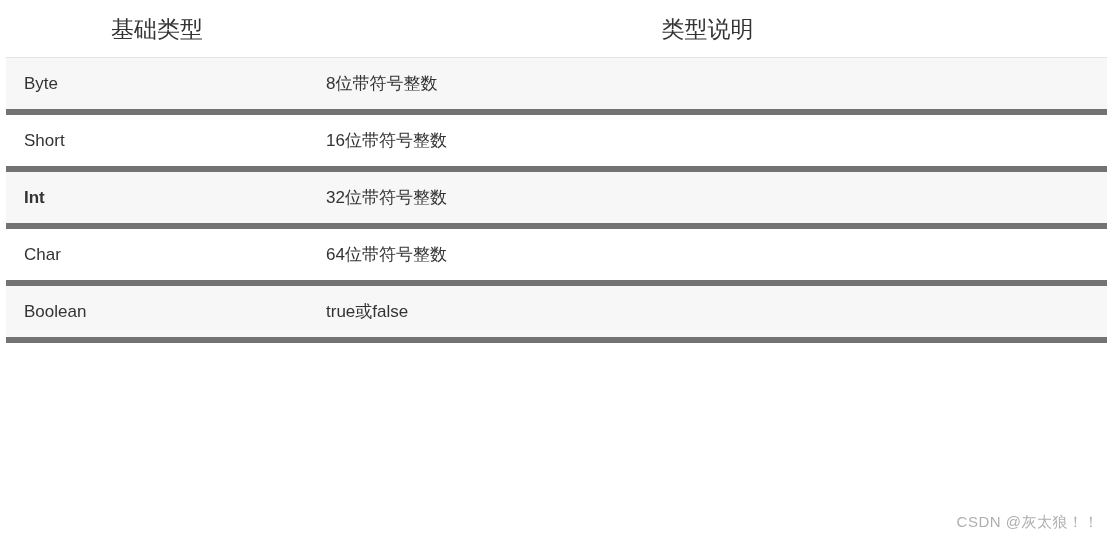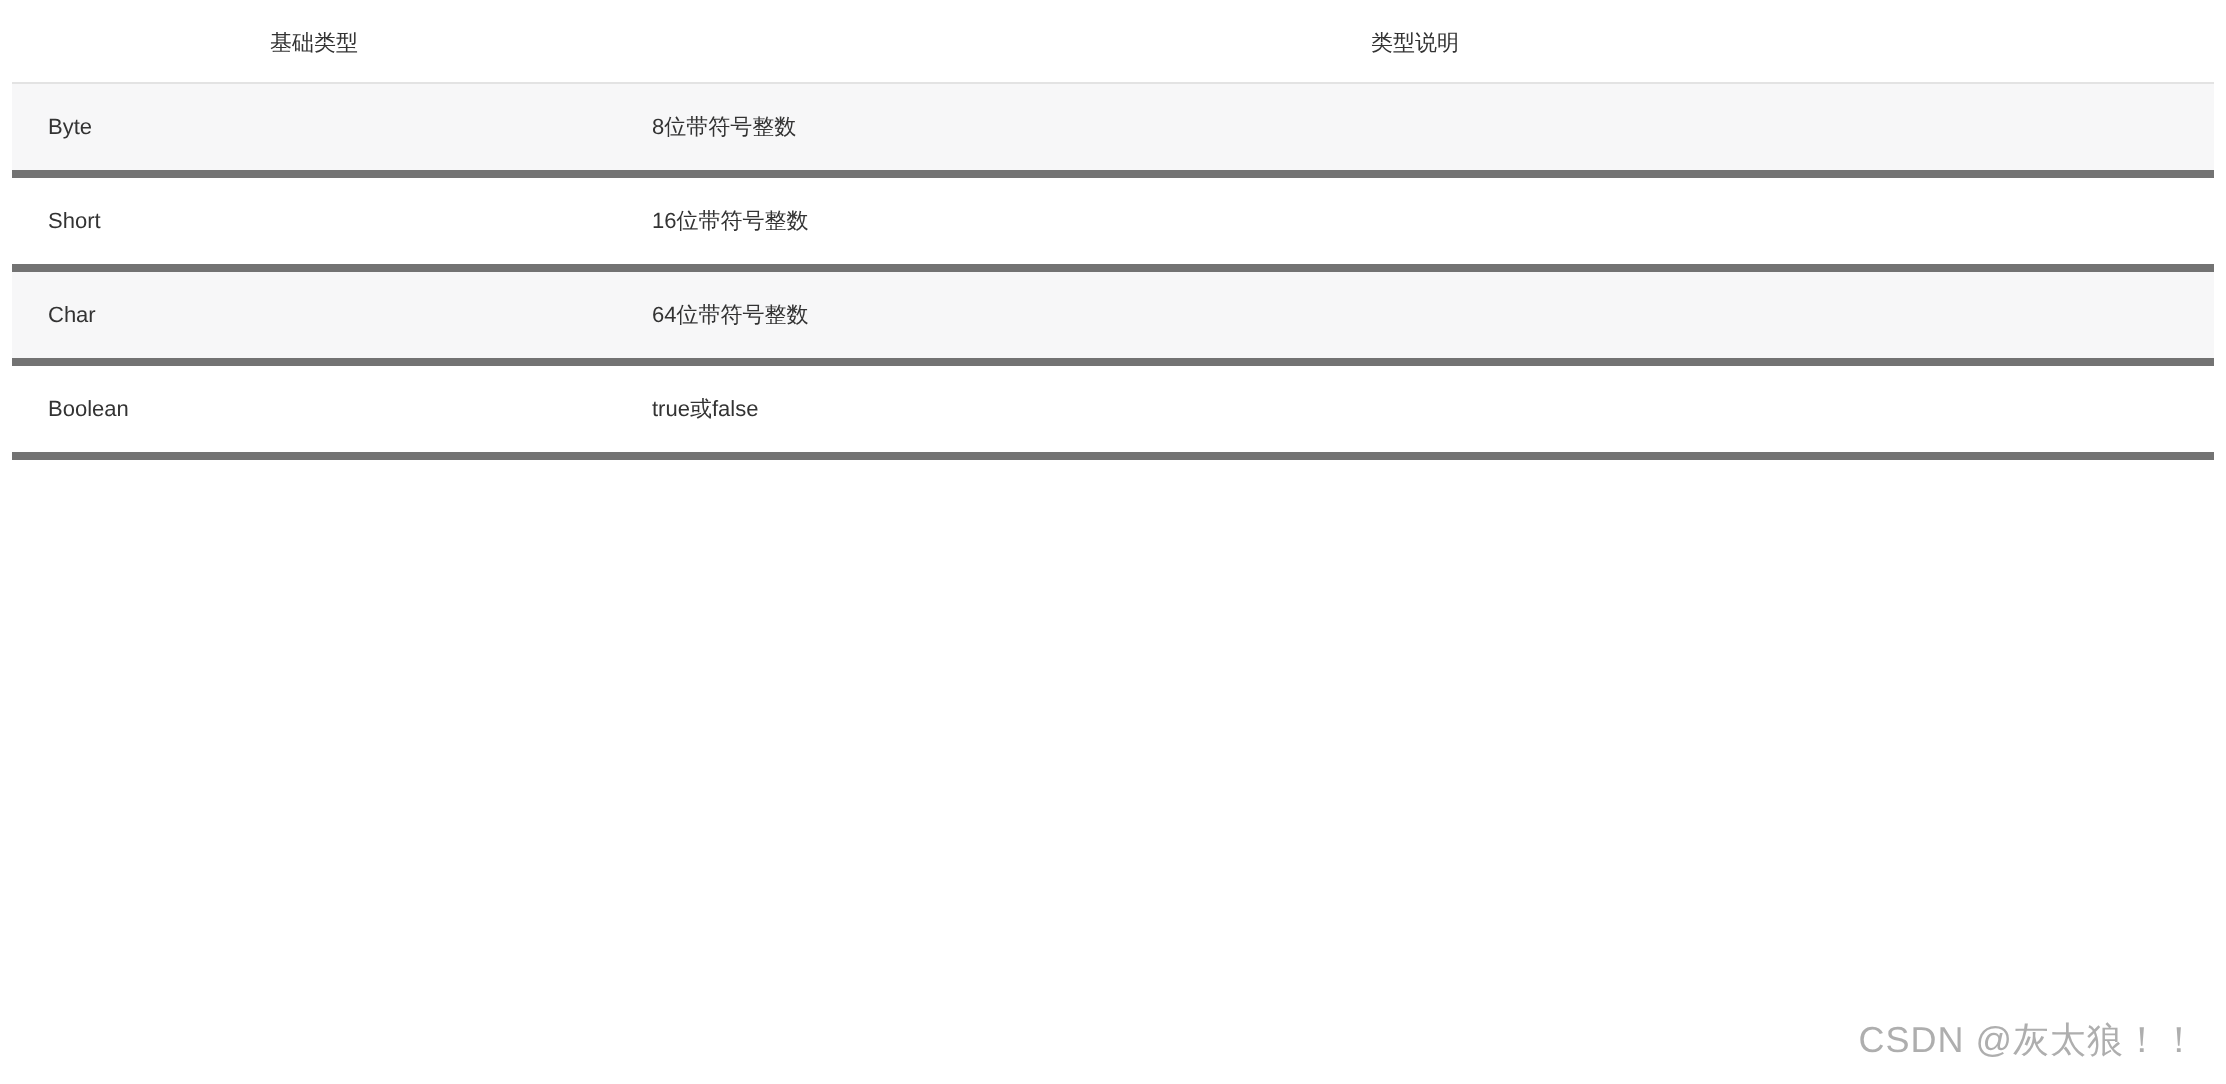--- a/index.html
+++ b/index.html
@@ -15,54 +15,54 @@
       padding: 2px 6px 6px 6px;
       position: relative;
     }
     table {
       width: 100%;
       border-collapse: collapse;
       table-layout: fixed;
     }
     th {
       font-weight: 400;
-      font-size: 11px;
+      font-size: 23px;
       color: #333;
       text-align: center;
       padding: 12px 18px;
       border-bottom: 1px solid #e3e3e3;
       background: #fff;
     }
     td {
-      font-size: 11px;
+      font-size: 17px;
       color: #333;
       text-align: left;
       padding: 14px 18px;
-      border-bottom: 4px solid #737373;
+      border-bottom: 6px solid #737373;
     }
     tbody tr:nth-child(odd) {
       background: #f7f7f8;
     }
     tbody tr:nth-child(even) {
       background: #fff;
     }
     col.col-type {
       width: 302px;
     }
     col.col-desc {
       width: auto;
     }
     .bold {
       font-weight: 700;
     }
     .watermark {
       position: absolute;
       right: 14px;
       bottom: 10px;
-      font-size: 18px;
+      font-size: 15px;
       color: rgba(120, 120, 120, 0.6);
       letter-spacing: 0.5px;
       font-family: sans-serif;
     }
   </style>
 </head>
 <body>
 
 <table>
   <colgroup>
@@ -78,20 +78,24 @@
   <tbody>
     <tr>
       <td>Byte</td>
       <td>8位带符号整数</td>
     </tr>
     <tr>
       <td>Short</td>
       <td>16位带符号整数</td>
     </tr>
     <tr>
+      <td class="bold">Int</td>
+      <td>32位带符号整数</td>
+    </tr>
+    <tr>
       <td>Char</td>
       <td>64位带符号整数</td>
     </tr>
     <tr>
       <td>Boolean</td>
       <td>true或false</td>
     </tr>
   </tbody>
 </table>
 

